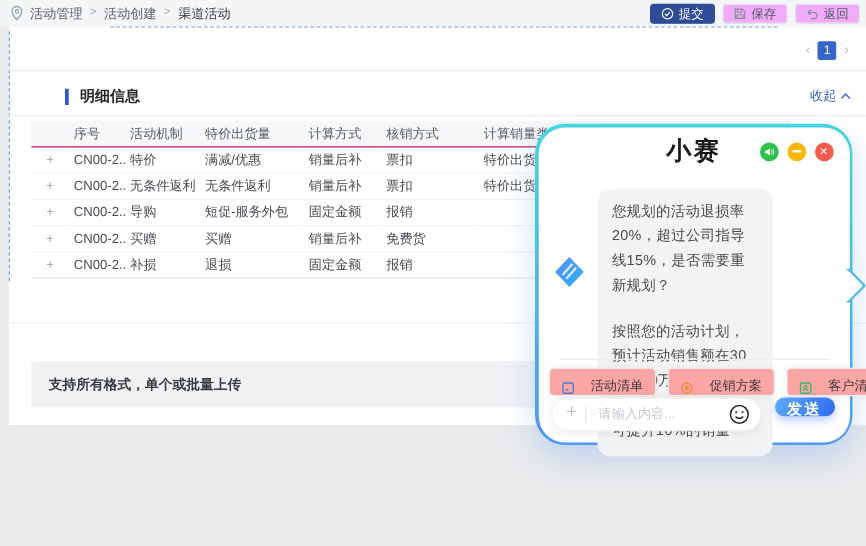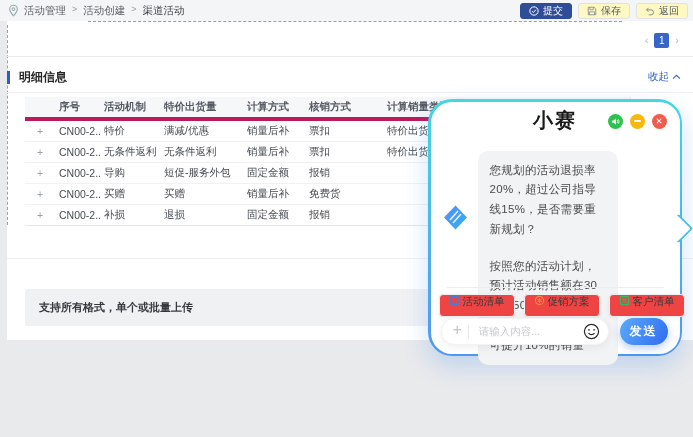--- a/index.html
+++ b/index.html
@@ -8,43 +8,43 @@
 
   
   .topbar{position:absolute;left:0;top:0;width:693px;height:21px;background:#f4f5f6;display:flex;align-items:center;padding:0 5px;box-sizing:border-box;z-index:3;}
   .pin{display:inline-flex;margin:0 5px 0 3px;}
   .crumbs{display:flex;align-items:flex-start;gap:6px;font-size:10.5px;color:#5c6066;}
   .crumbs .sep{color:#9aa0a6;font-size:9px;}
   .crumbs .current{color:#3c4045;}
   .actions{margin-left:auto;display:flex;gap:6px;align-items:flex-end;}
   .btn{display:inline-flex;align-items:center;gap:4px;height:16px;padding:0 8px;border-radius:3px;font-size:10px;cursor:pointer;border:1px solid transparent;font-family:inherit;}
   .btn.primary{background:#2e4d96;color:#fff;border-color:#2e4d96;}
-  .btn.ghost{background:#fef9c3;color:#555a60;border-color:#e0e1e3;}
+  .btn.ghost{background:#f0abfc;color:#555a60;border-color:#e0e1e3;}
 
   .dash-top{position:absolute;left:88px;top:21px;width:534px;border-top:1px dashed #7da3dc;z-index:2;}
 
   
   .card{position:absolute;left:7px;top:21px;width:686px;height:319px;background:#fff;}
   .dash-left{position:absolute;left:0;top:4px;height:200px;border-left:1px dashed #7da3dc;}
   .pager{position:absolute;right:14px;top:12px;display:flex;align-items:center;gap:6px;}
   .pg-arrow{color:#b3b6ba;font-size:11px;line-height:15px;cursor:pointer;}
   .pg-num{width:15px;height:15px;background:#3865c9;border-radius:2px;color:#fff;font-size:10px;display:flex;align-items:center;justify-content:center;cursor:pointer;}
   .hr{position:absolute;left:0;right:0;height:1px;background:#ebebed;}
   .hr1{top:35px;}.hr2{top:71px;background:#f0f0f2;}.hr3{top:237px;background:#f0f0f2;}
   .sec{position:absolute;left:0;height:16px;display:flex;align-items:center;}
-  .sec1{top:48px;right:0;}
+  .sec1{top:48px;right:0;margin-left:45px;}
   .sec2{top:248px;right:0;}
   .sec .bar{width:3px;height:13px;background:#2d5bd1;margin-right:9px;}
   .sec-title{font-size:12px;font-weight:bold;color:#262626;}
   .collapse{margin-left:auto;margin-right:12px;display:inline-flex;align-items:center;gap:3px;color:#3865c9;font-size:10.5px;cursor:pointer;}
 
   
   table.grid{position:absolute;left:18px;top:76px;width:605px;border-collapse:collapse;table-layout:fixed;}
   .grid th,.grid td{height:20px;font-size:10.5px;padding:0 4px;text-align:left;white-space:nowrap;overflow:hidden;font-weight:normal;}
-  .grid thead th{background:#f6f7f8;color:#565b63;font-weight:700;border-bottom:4px solid #be185d;}
+  .grid thead th{background:#f6f7f8;color:#565b63;font-weight:400;border-bottom:1px solid #be185d;}
   .grid td{color:#474c52;border-bottom:1px solid #f1f1f3;}
   .grid tbody tr:last-child td{border-bottom:1px solid #e4e5e7;}
   .grid .exp{text-align:center;color:#98a0a8;cursor:pointer;}
   .grid th:nth-child(8),.grid td:nth-child(8){border-right:1px solid #ececee;}
 
   .addbox{position:absolute;left:18px;top:209px;width:605px;height:20px;border:1px dashed #7da3dc;border-radius:2px;display:flex;align-items:center;justify-content:center;color:#3865c9;font-size:10.5px;cursor:pointer;box-sizing:border-box;}
   .upload{position:absolute;left:18px;top:268px;width:605px;height:37px;background:#f0f1f3;border-radius:2px;display:flex;align-items:center;padding-left:14px;box-sizing:border-box;font-size:11px;font-weight:bold;color:#36393d;cursor:pointer;}
 
   
   .chat{position:absolute;left:428px;top:99px;width:254px;height:257px;border-radius:24px;background:linear-gradient(180deg,#45d6de 0%,#4fb2ea 55%,#4f97f2 100%);padding:2.5px;box-sizing:border-box;box-shadow:0 10px 24px rgba(80,150,240,.28);z-index:10;}
@@ -55,29 +55,29 @@
   .ctrl{position:absolute;right:13px;top:12px;display:flex;gap:7px;}
   .cbtn{width:15px;height:15px;border-radius:50%;display:flex;align-items:center;justify-content:center;cursor:pointer;}
   .cbtn.g{background:#2fc14e;}.cbtn.y{background:#f8b70d;}.cbtn.r{background:#f25c4f;}
   .cbtn .minus{width:7px;height:1.8px;background:#fff;border-radius:1px;}
   .cbtn .x{color:#fff;font-size:8.5px;font-weight:bold;line-height:1;}
   .avatar{position:absolute;left:11px;top:102px;width:27px;height:27px;}
   .bubble{position:absolute;left:47px;top:49px;width:140px;background:#f2f3f5;border-radius:10px;padding:10px 12px;box-sizing:border-box;font-size:11.5px;line-height:1.72;letter-spacing:.3px;color:#4a4a4a;}
   .bubble .p2{margin-top:17px;}
   .chat-div{position:absolute;left:16px;right:16px;top:185px;height:1px;background:#ededef;}
   .chips{position:absolute;left:8px;top:192px;display:flex;gap:9px;}
-  .chip{display:inline-flex;align-items:flex-start;gap:3px;height:21px;padding:0 9px;background:#ef4444;border:1px solid #f0f0f2;border-radius:4px;box-shadow:0 1px 5px rgba(0,0,0,.06);font-size:10.5px;color:#3a3a3a;cursor:pointer;white-space:nowrap;}
+  .chip{display:inline-flex;align-items:flex-end;gap:13px;height:21px;padding:0 9px;background:#fca5a5;border:1px solid #f0f0f2;border-radius:4px;box-shadow:0 1px 5px rgba(0,0,0,.06);font-size:10.5px;color:#3a3a3a;cursor:pointer;white-space:nowrap;}
   .inputrow{position:absolute;left:0;right:0;top:216px;height:27px;}
   .pill{position:absolute;left:10px;width:168px;height:27px;background:#fff;border:1px solid #f3f3f5;border-radius:14px;box-shadow:0 2px 8px rgba(0,0,0,.07);display:flex;align-items:center;padding:0 8px;box-sizing:border-box;}
   .plus{font-size:16px;color:#c2c5ca;margin:0 6px 2px 3px;cursor:pointer;}
   .vdiv{width:1px;height:13px;background:#e7e8ea;margin-right:8px;}
   .pill input{flex:1;width:0;border:none;outline:none;font-size:10.5px;color:#333;background:transparent;font-family:inherit;}
   .pill input::placeholder{color:#c5c8ce;}
   .smiley{display:inline-flex;margin-left:4px;cursor:pointer;}
-  .send{position:absolute;right:12px;top:0;width:48px;height:27px;border:none;border-radius:14px;background:linear-gradient(120deg,#5caafb 0%,#2f6cf0 100%);color:#fff;font-size:12px;font-weight:bold;letter-spacing:2px;cursor:pointer;box-shadow:0 3px 8px rgba(47,108,240,.35);font-family:inherit;}
+  .send{position:absolute;right:12px;top:0;width:48px;height:15px;border:none;border-radius:14px;background:linear-gradient(120deg,#5caafb 0%,#2f6cf0 100%);color:#fff;font-size:12px;font-weight:bold;letter-spacing:2px;cursor:pointer;box-shadow:0 3px 8px rgba(47,108,240,.35);font-family:inherit;}
 </style>
 </head>
 <body>
 
 <div class="screen">
 
   <div class="topbar">
     <span class="pin">
       <svg width="11" height="13" viewBox="0 0 12 14">
           <path d="M6 1.2a4.2 4.2 0 0 0-4.2 4.2c0 3 4.2 7.4 4.2 7.4s4.2-4.4 4.2-7.4A4.2 4.2 0 0 0 6 1.2z" fill="none" stroke="#93a7ad" stroke-width="1.2"></path>

